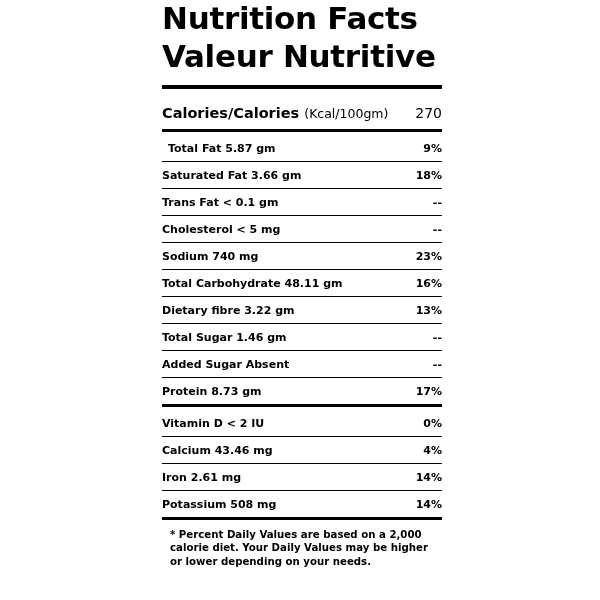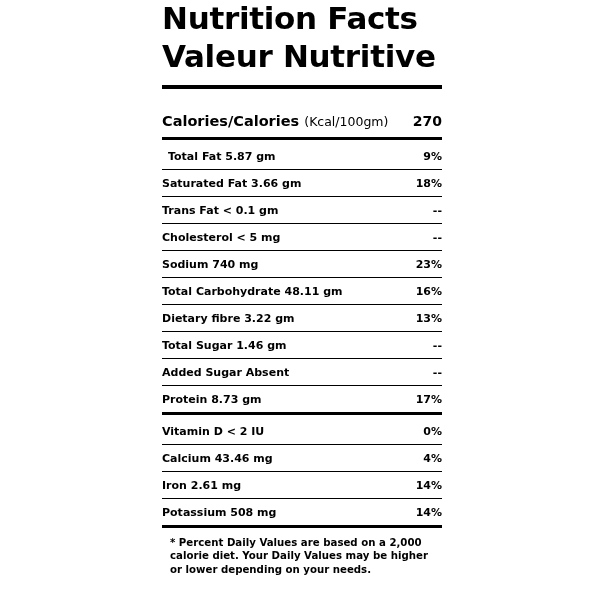--- a/index.html
+++ b/index.html
@@ -53,28 +53,28 @@
     text-align: left;
   }
   .row .value {
     text-align: right;
     font-weight: bold;
     padding-left: 8px;
     white-space: nowrap;
   }
   .calories-row {
     font-size: 14.5px;
-    padding: 24px 0 8px 0;
+    padding: 16px 0 8px 0;
   }
   .calories-row .unit {
     font-weight: normal;
     font-size: 12.5px;
   }
   .calories-row .value {
-    font-weight: bold;
+    font-weight: normal;
     font-size: 14px;
     margin-left: 15px;
   }
   .indent {
     padding-left: 6px;
   }
   .nutrient-row .value {
     font-weight: bold;
   }
   .footnote {

